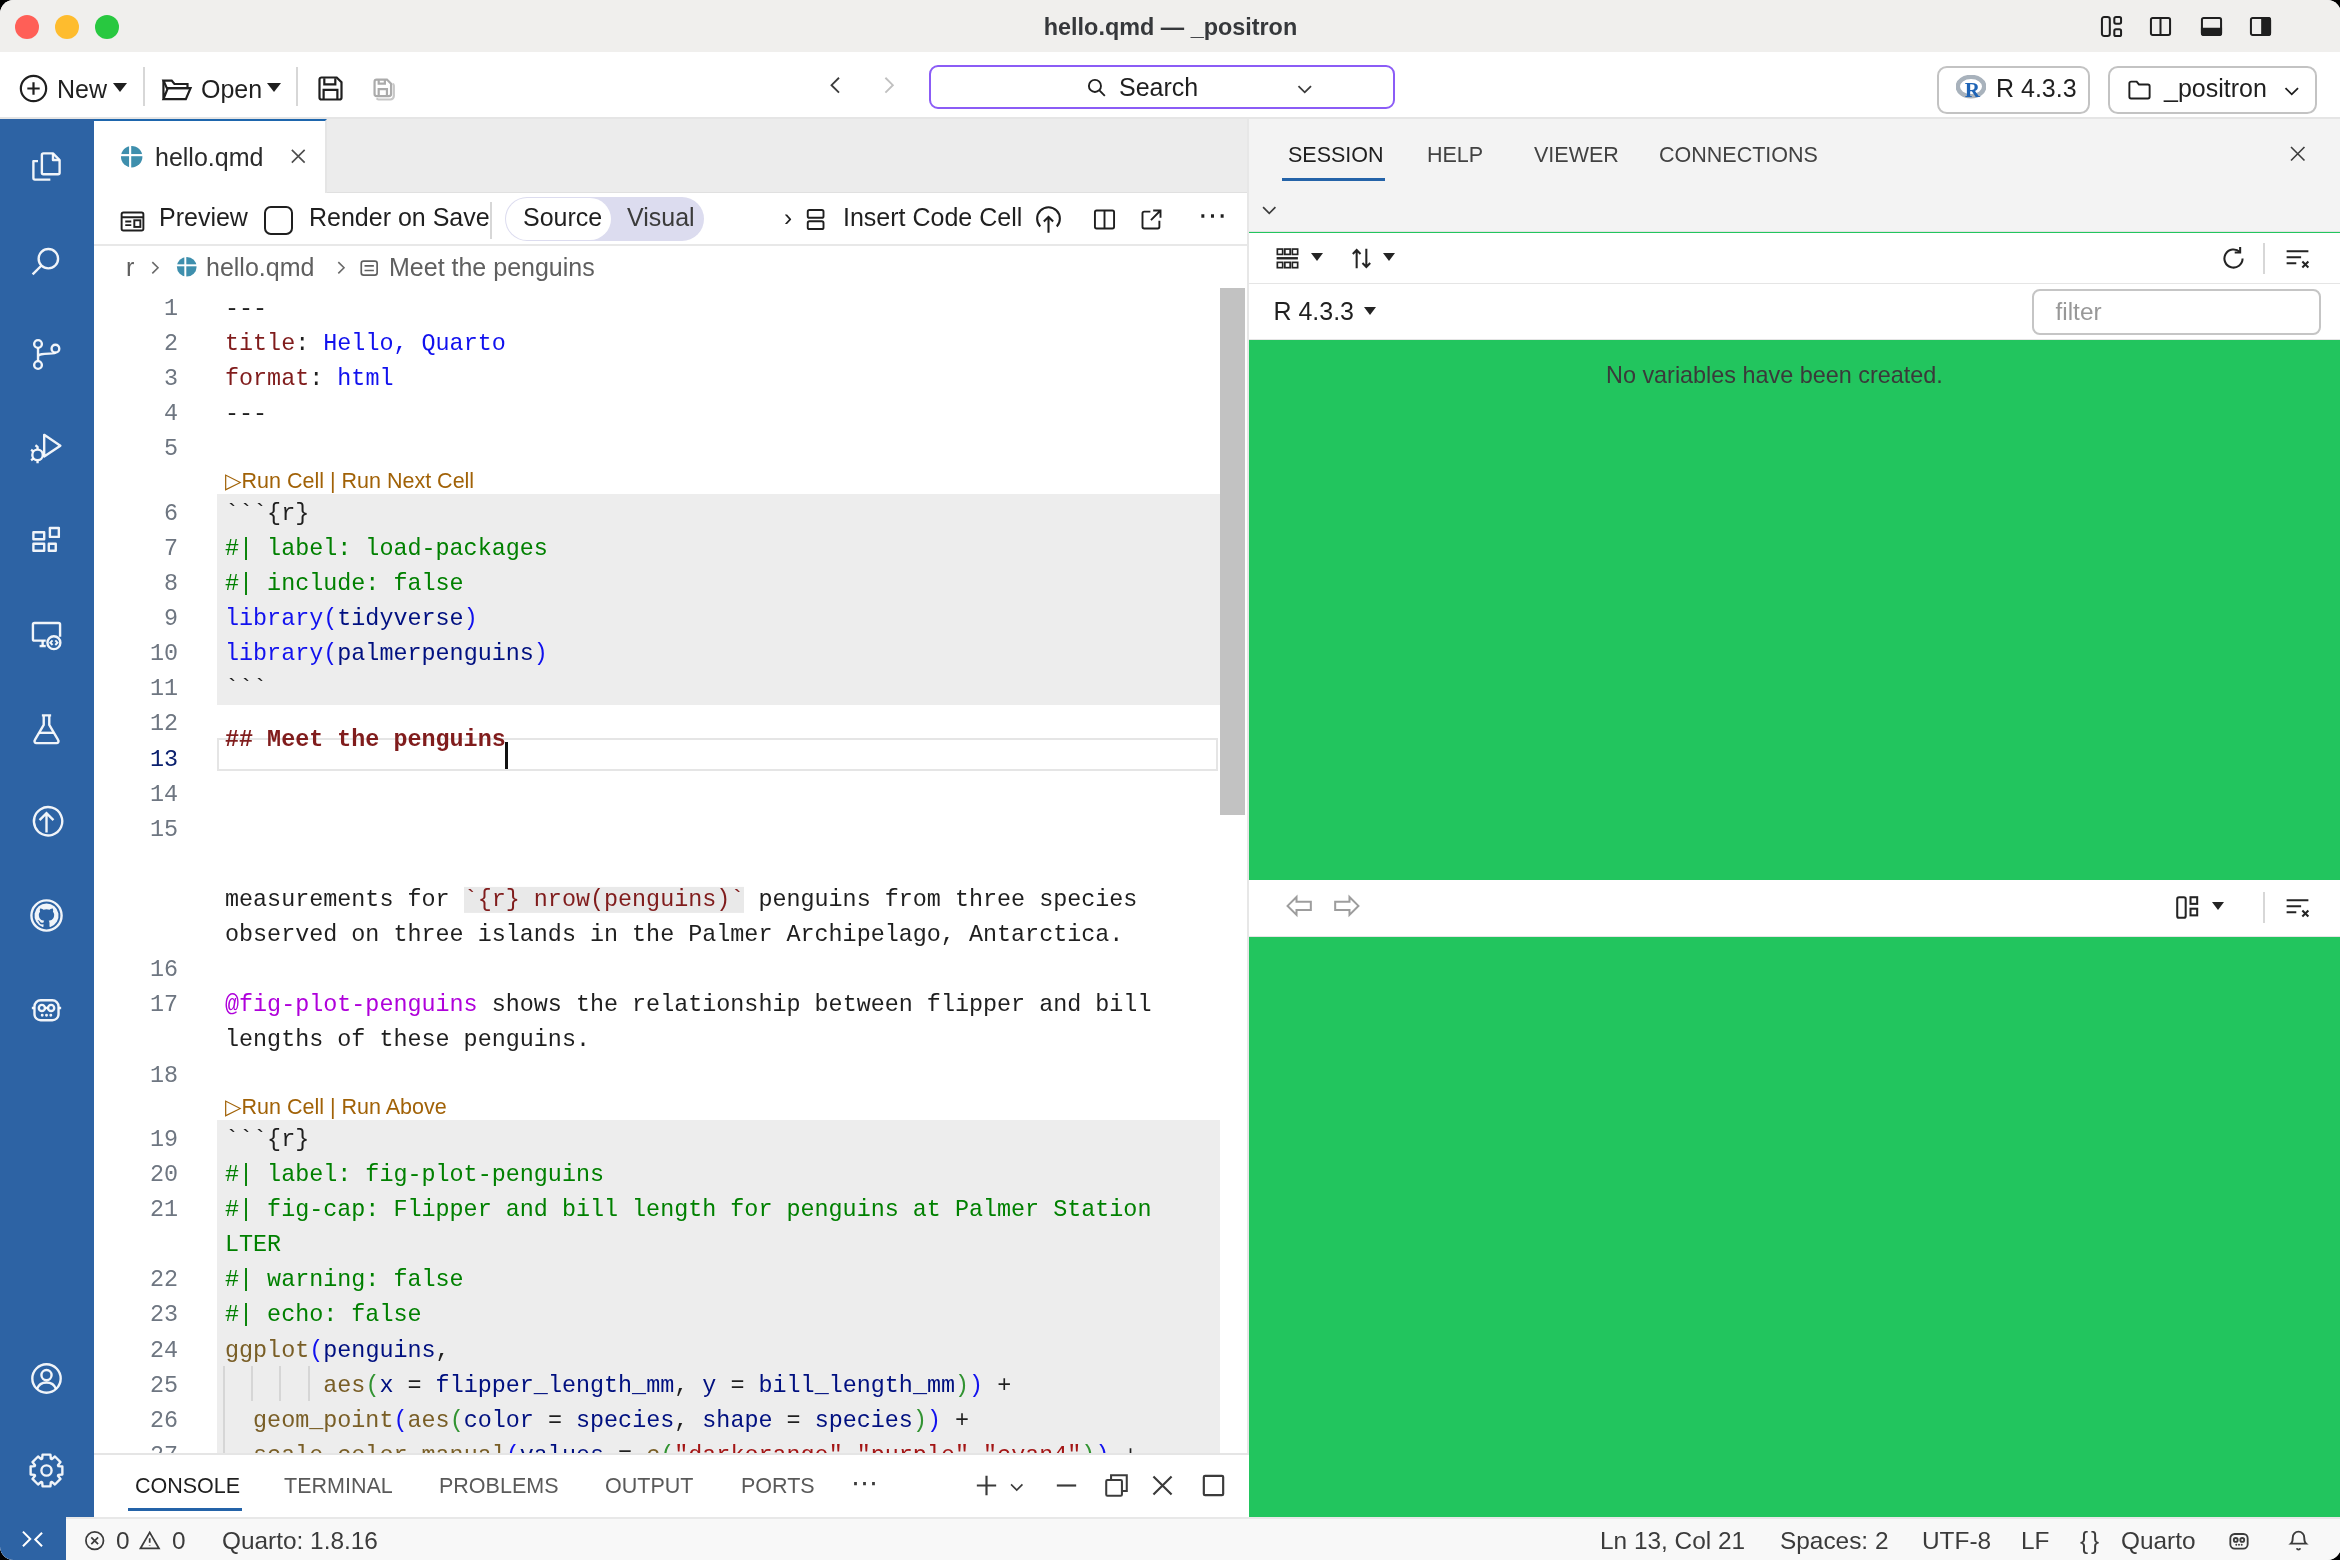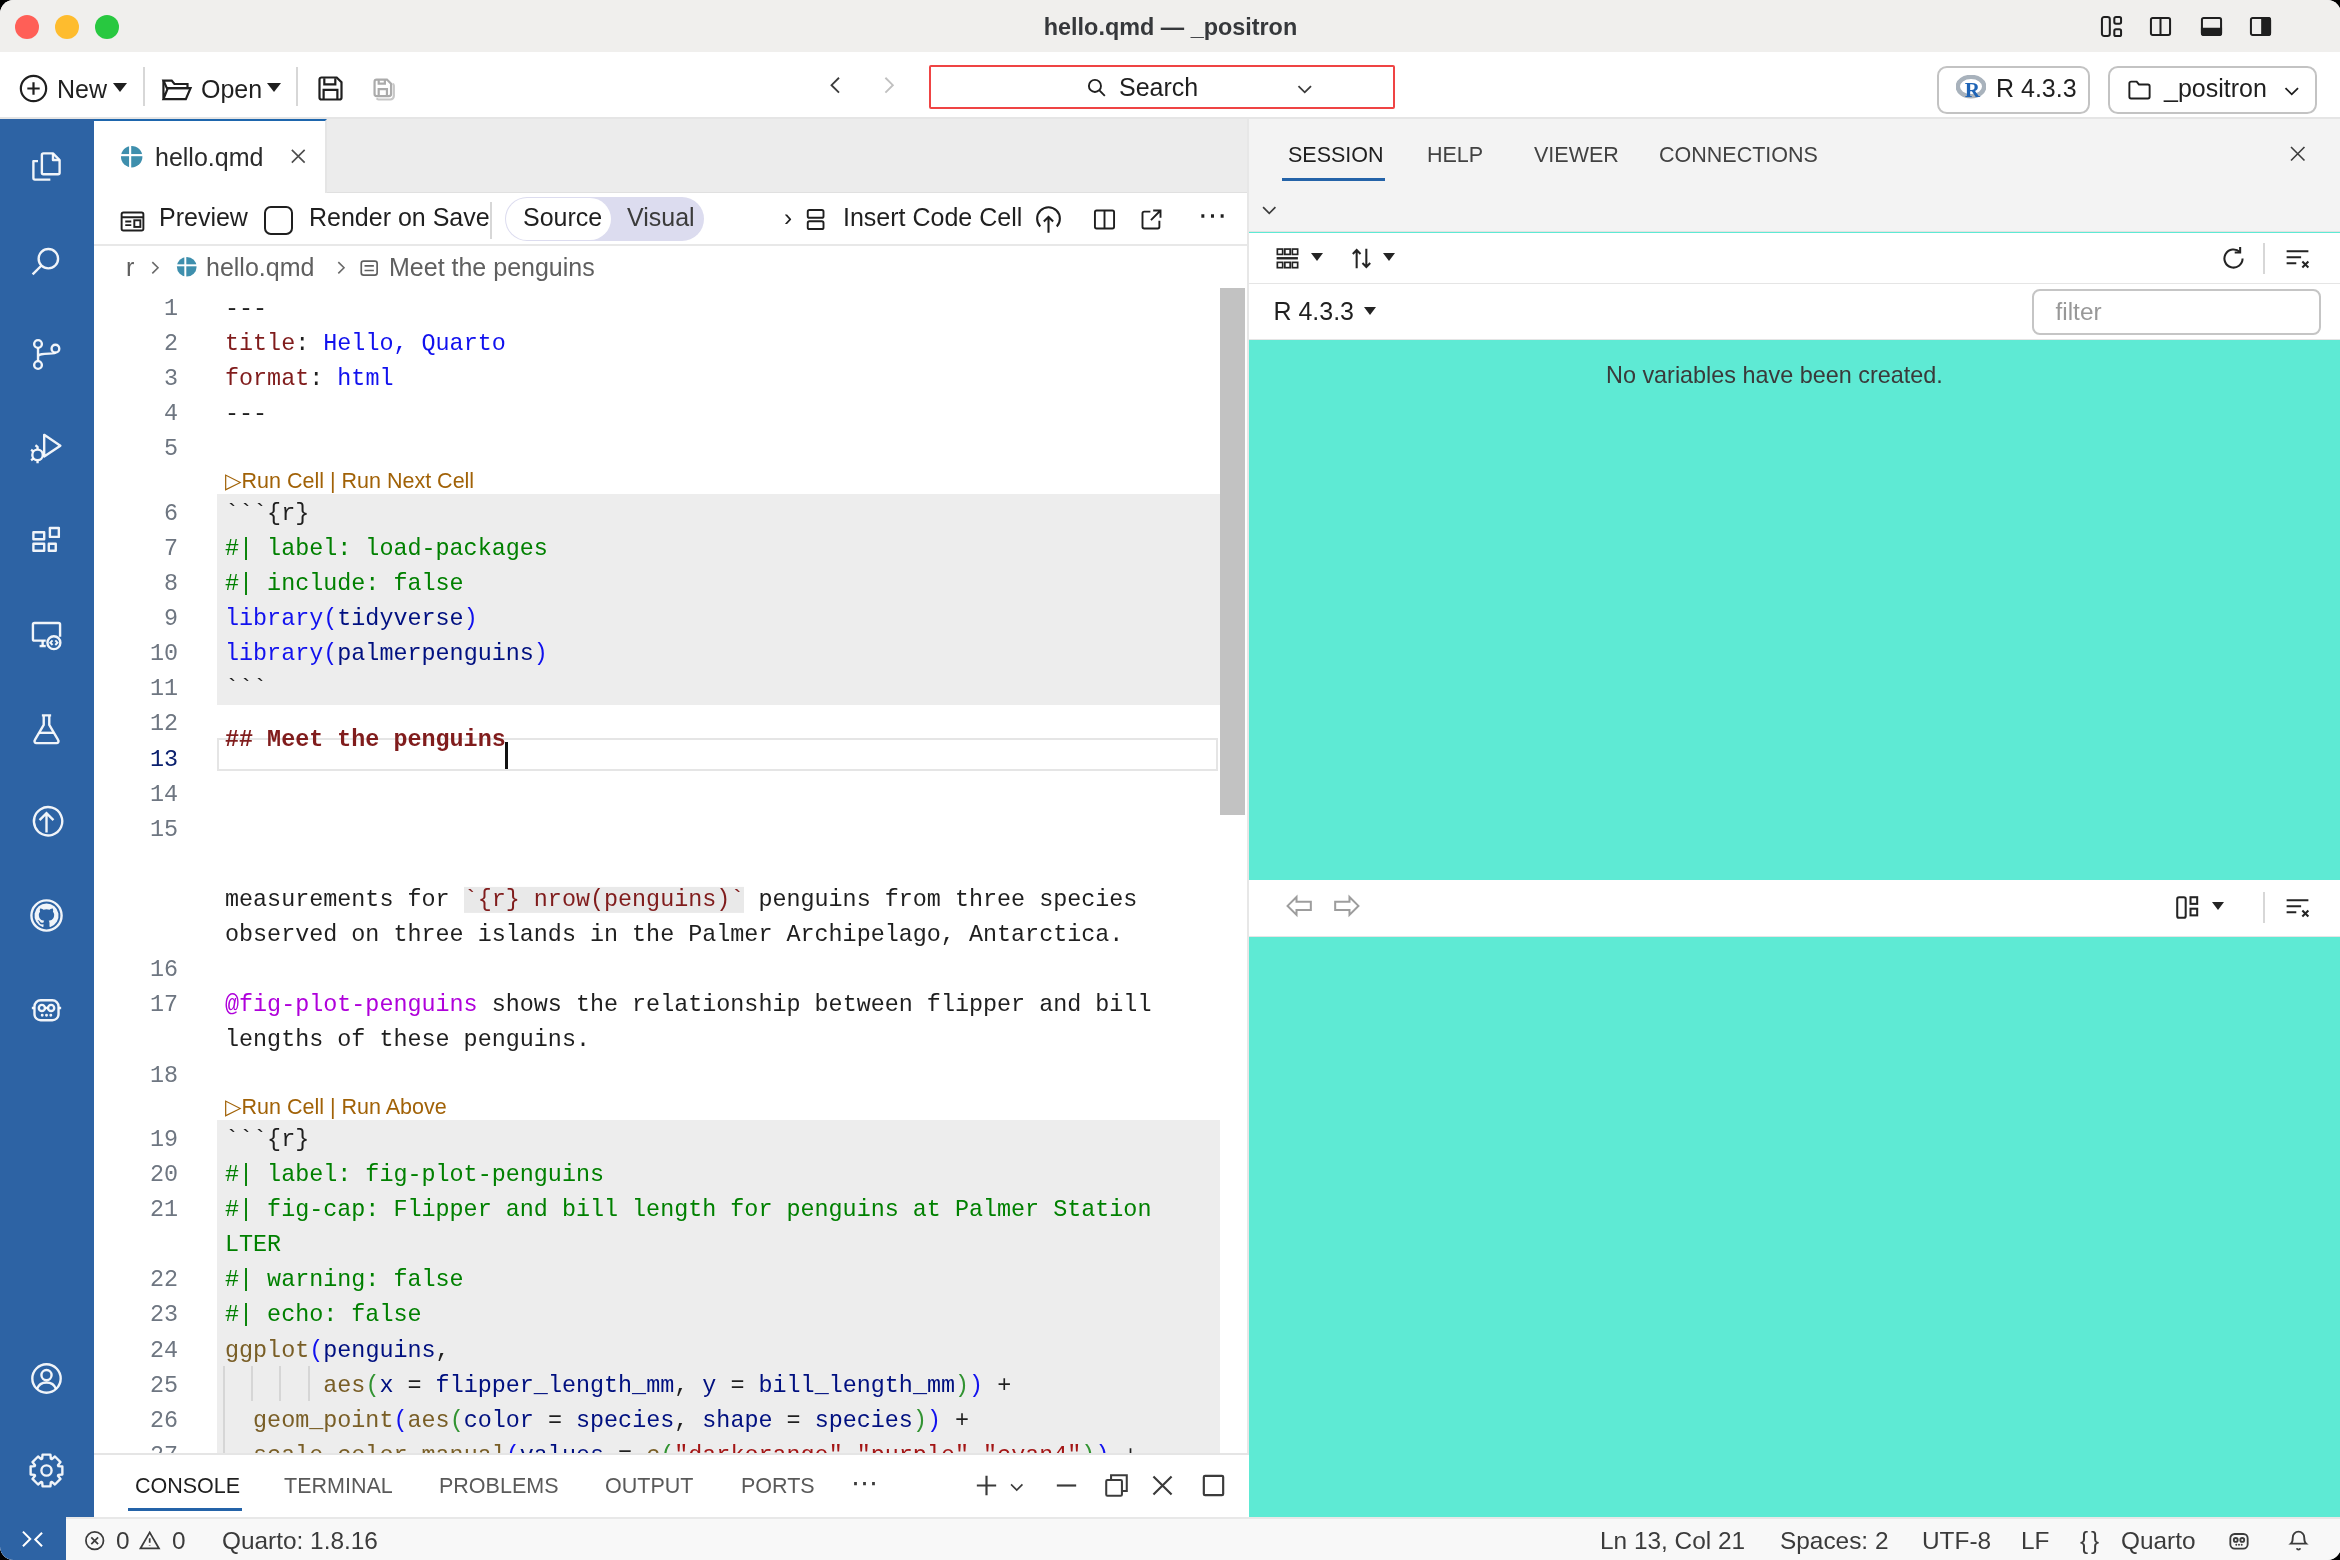--- a/index.html
+++ b/index.html
@@ -17,21 +17,21 @@
   .title-text { position:absolute; top:13.7px; width:100%; text-align:center;
                 font-size:23.4px; font-weight:600; color:#36383b; }
   .layicon { position:absolute; top:12.7px; }
 
   
   .toolbar { position:absolute; left:0; top:52px; width:2341px; height:67px;
              background:#fff; border-bottom:2px solid #e5e5e5; }
   .tb-item { position:absolute; font-size:25px; color:#1f1f1f; }
   .vsep { position:absolute; width:2px; background:#d7d7d7; }
   .searchbox { position:absolute; left:929px; top:12.7px; width:466px; height:44px;
-               border:2px solid #ef4444; border-radius:2px; background:#fff; }
+               border:2px solid #8b5cf6; border-radius:9px; background:#fff; }
   .btn { position:absolute; top:13.7px; height:48px; border:2px solid #c3c3c3;
          border-radius:9.8px; background:#fff; font-size:25px; color:#1f1f1f; }
 
   
   .activitybar { position:absolute; left:0; top:119px; width:94px; height:1399px;
                  background:#2d63a4; }
   .aicon { position:absolute; left:28px; width:37px; height:37px; }
 
   
   .editor { position:absolute; left:94px; top:119px; width:1155px; height:1334px;
@@ -62,21 +62,21 @@
   .f  { color:#795e26; }          
   .p2 { color:#319331; }          
   .m  { color:#af00db; }          
   .s  { color:#a31515; }          
   .u  { text-decoration:underline; }
   .ic { background:#e9e9e9; }
   .guide { position:absolute; width:2px; background:#d6d6d6; }
 
   
   .panel { position:absolute; left:1249px; top:119px; width:1091px; height:1399px;
-           background:#5eead4; }
+           background:#22c55e; }
   .ptabs { position:absolute; left:0; top:0; width:1091px; height:71px;
            background:#f3f3f3; font-size:21.5px; color:#424242; }
   .phead { position:absolute; left:0; width:1091px; height:43px; background:#f3f3f3;
            border-bottom:1px solid #e2e2e2;
            font-size:22.4px; font-weight:bold; color:#1f1f1f; }
 
   
   .bpanel { position:absolute; left:94px; top:1453px; width:1155px; height:64px;
             background:#fff; border-top:2px solid #e5e5e5; font-size:21.5px; color:#5a5a5a; }
 

